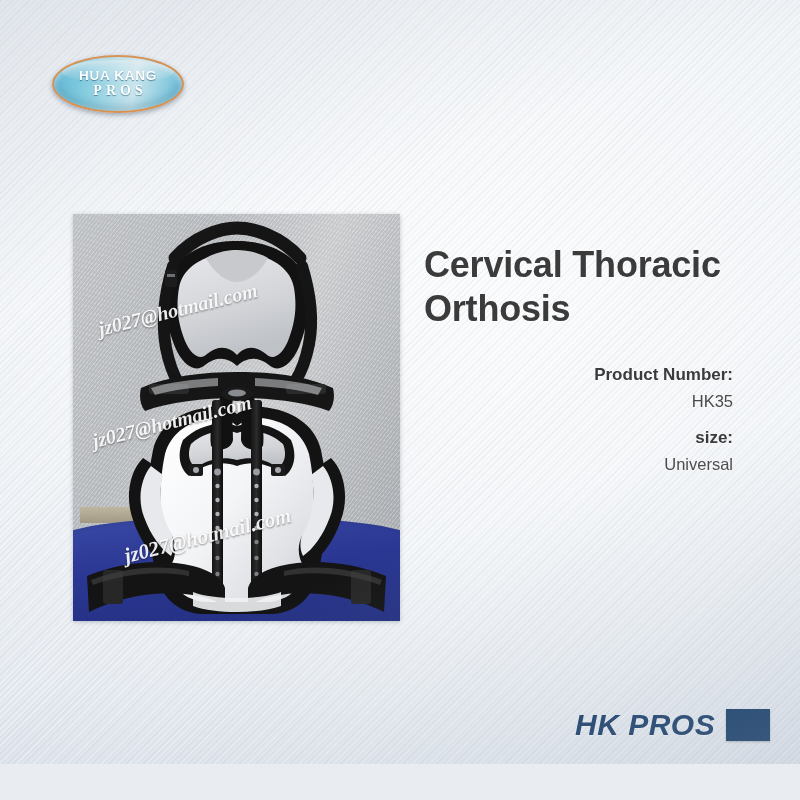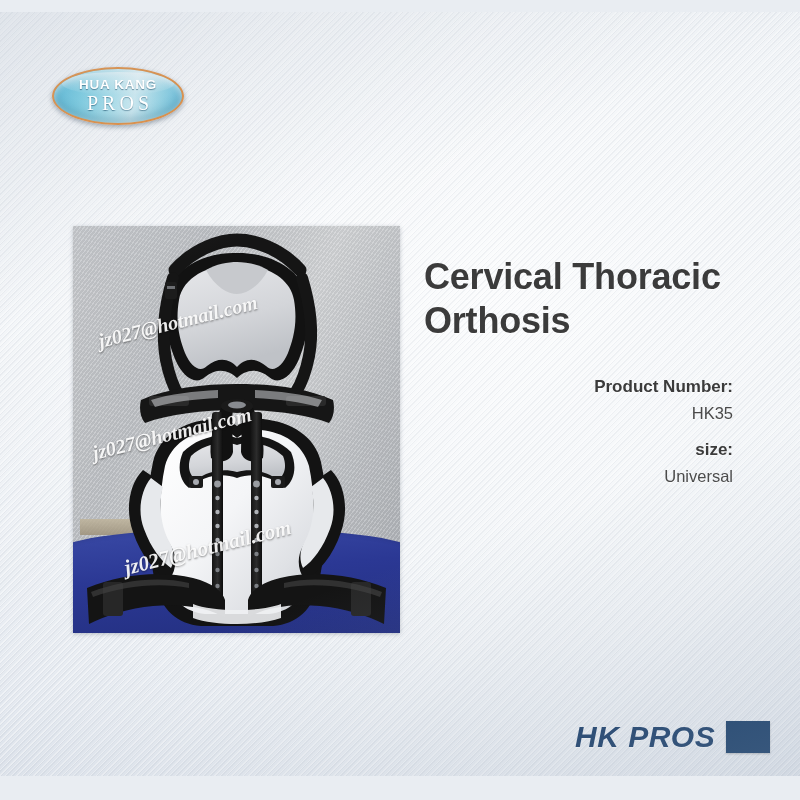--- a/index.html
+++ b/index.html
@@ -10,21 +10,20 @@
     position:relative;
   }
 
   
   #page{
     position:absolute; inset:0; width:800px; height:764px;
     background:
       linear-gradient(135deg, rgba(255,255,255,.55) 0%, rgba(255,255,255,0) 45%),
       radial-gradient(125% 105% at 62% 38%, #fbfcfd 0%, #f1f4f7 42%, #e3e8ef 72%, #d5dbe4 100%);
     overflow:hidden;
-    margin-top:12px;
   }
   #page::before{
     content:""; position:absolute; inset:-40px;
     background:repeating-linear-gradient(135deg,
        rgba(255,255,255,.40) 0px, rgba(255,255,255,.40) 1px,
        rgba(150,160,175,.10) 1px, rgba(150,160,175,.10) 2px,
        rgba(255,255,255,0) 2px,  rgba(255,255,255,0) 4px);
     pointer-events:none;
   }
   #page::after{
@@ -50,21 +49,21 @@
     border-radius:50%;
     background:linear-gradient(180deg, rgba(255,255,255,.55), rgba(255,255,255,0));
     pointer-events:none;
   }
   .logo-line1{
     font-size:13.5px; font-weight:700; color:#fff; letter-spacing:.7px; line-height:1.05;
     text-shadow:0 1px 1px rgba(10,60,90,.55); z-index:2;
   }
   .logo-line2{
     font-family:"Liberation Serif", serif;
-    font-size:20px; font-weight:400; color:#fff; letter-spacing:4px; line-height:1.1;
+    font-size:14px; font-weight:700; color:#fff; letter-spacing:4px; line-height:1.1;
     text-shadow:0 1px 1px rgba(10,60,90,.55); z-index:2; padding-left:4px;
   }
 
   
   .photo{
     position:absolute; left:73px; top:214px; width:327px; height:407px;
     overflow:hidden;
     background:linear-gradient(112deg,#c6c8cb 0%,#bcbfc3 28%,#cfd1d3 55%,#b9bcc0 78%,#a9acb1 100%);
     box-shadow:0 1px 4px rgba(60,70,85,.30);
   }

